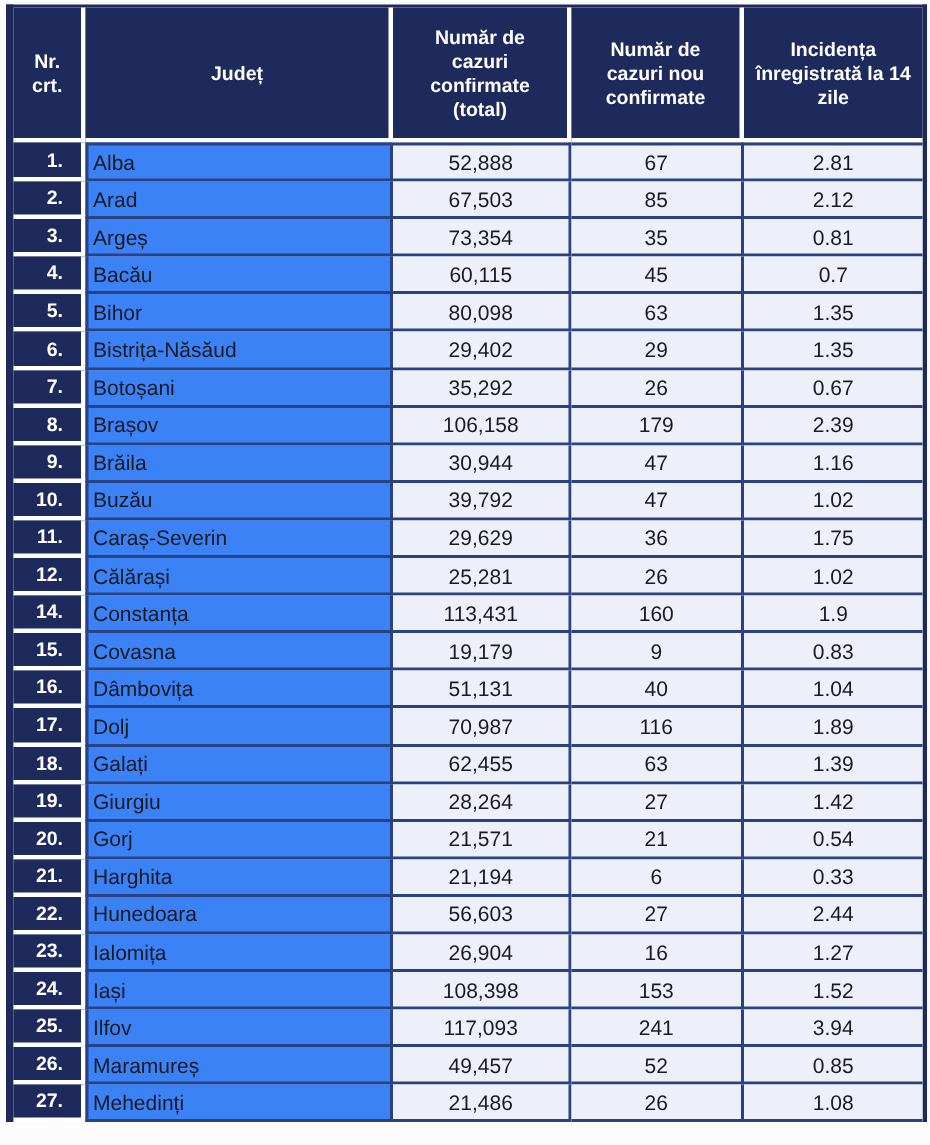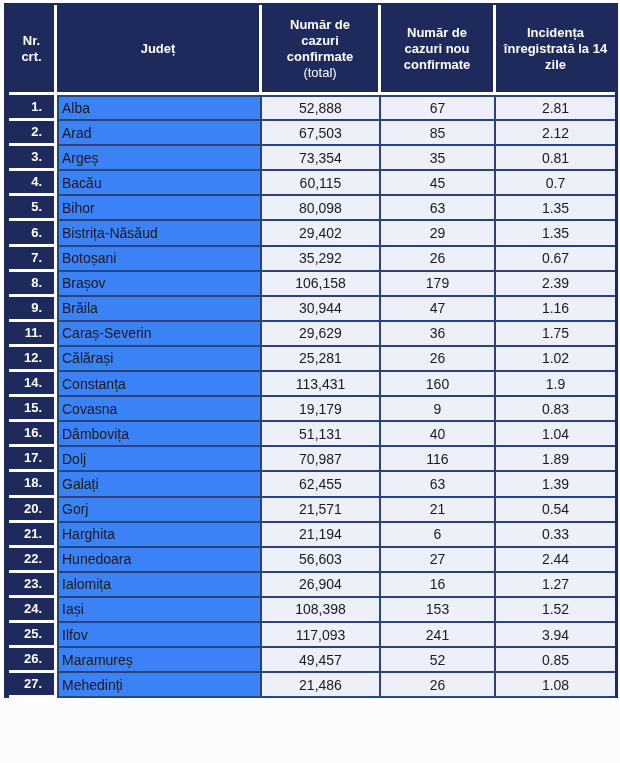--- a/index.html
+++ b/index.html
@@ -39,21 +39,21 @@
     height: 87px;
     padding: 0 6px;
     border-right: 3px solid #ffffff;
     border-bottom: 3px solid #ffffff;
   }
   thead th.hdr-total  { padding: 0 14px; }
   thead th.hdr-new    { padding: 0 10px; margin-left: 44px; }
   thead th:last-child { border-right: none; }
   thead th .sub {
     display: block;
-    font-weight: normal;
+    font-weight: bold;
   }
   tbody td {
     height: 20.1px;
     font-size: 14px;
     line-height: 20px;
     vertical-align: middle;
     white-space: nowrap;
     overflow: hidden;
   }
   tbody td.num {
@@ -176,20 +176,27 @@
           <td class="val">2.39</td>
         </tr>
         <tr>
           <td class="num">9.</td>
           <td class="county">Brăila</td>
           <td class="val">30,944</td>
           <td class="val">47</td>
           <td class="val">1.16</td>
         </tr>
         <tr>
+          <td class="num">10.</td>
+          <td class="county">Buzău</td>
+          <td class="val">39,792</td>
+          <td class="val">47</td>
+          <td class="val">1.02</td>
+        </tr>
+        <tr>
           <td class="num">11.</td>
           <td class="county">Caraș-Severin</td>
           <td class="val">29,629</td>
           <td class="val">36</td>
           <td class="val">1.75</td>
         </tr>
         <tr>
           <td class="num">12.</td>
           <td class="county">Călărași</td>
           <td class="val">25,281</td>
@@ -225,20 +232,27 @@
           <td class="val">1.89</td>
         </tr>
         <tr>
           <td class="num">18.</td>
           <td class="county">Galați</td>
           <td class="val">62,455</td>
           <td class="val">63</td>
           <td class="val">1.39</td>
         </tr>
         <tr>
+          <td class="num">19.</td>
+          <td class="county">Giurgiu</td>
+          <td class="val">28,264</td>
+          <td class="val">27</td>
+          <td class="val">1.42</td>
+        </tr>
+        <tr>
           <td class="num">20.</td>
           <td class="county">Gorj</td>
           <td class="val">21,571</td>
           <td class="val">21</td>
           <td class="val">0.54</td>
         </tr>
         <tr>
           <td class="num">21.</td>
           <td class="county">Harghita</td>
           <td class="val">21,194</td>

